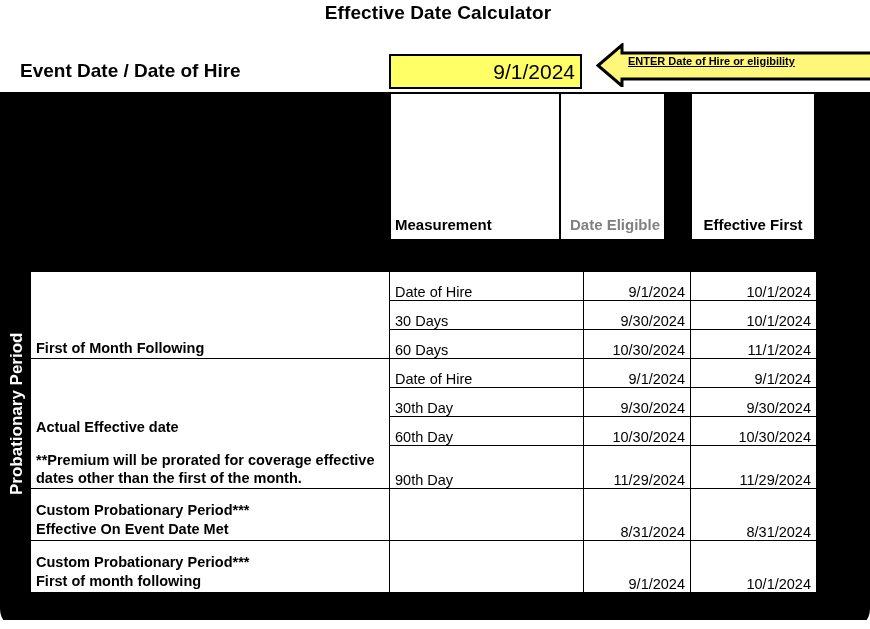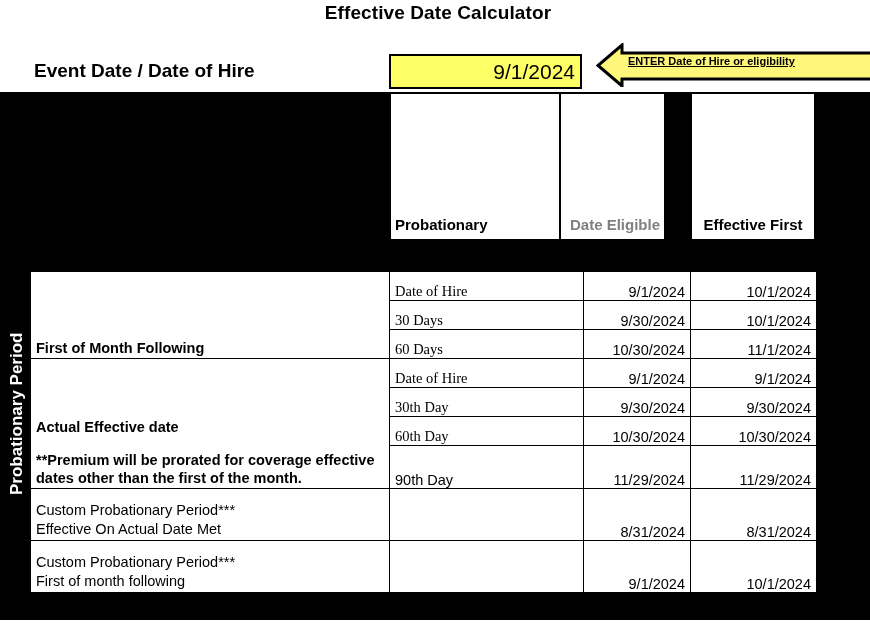--- a/index.html
+++ b/index.html
@@ -9,20 +9,21 @@
   }
   body {
     font-family: "Liberation Sans", sans-serif;
   }
   #page {
     position: relative;
     width: 870px;
     height: 629px;
     background: #ffffff;
     overflow: hidden;
+    border-radius: 20px;
   }
 
   
   .title {
     position: absolute;
     left: 0;
     top: 2px;
     width: 870px;
     text-align: center;
     font-size: 19px;
@@ -31,21 +32,21 @@
     letter-spacing: 0.1px;
   }
   .title-inner {
     display: inline-block;
     margin-left: 6px;
   }
 
   
   .event-label {
     position: absolute;
-    left: 34px;
+    left: 20px;
     top: 60px;
     font-size: 19px;
     font-weight: bold;
     color: #000000;
   }
   .event-input {
     position: absolute;
     left: 389px;
     top: 54px;
     width: 193px;
@@ -156,21 +157,21 @@
     vertical-align: top;
     font-size: 15px;
     font-weight: bold;
     padding-top: 4px;
     line-height: 1.28;
   }
   .cell-cat .note {
     display: block;
     margin-top: 14px;
   }
-  .cell-meas { vertical-align: middle; font-size: 15px; font-family: Liberation Serif, serif; }
+  .cell-meas { vertical-align: middle; font-size: 15px; }
   .cell-meas-b { vertical-align: bottom; padding-bottom: 2px; font-size: 15px; }
   .cell-elig {
     text-align: right;
     color: #8c8c8c;
     font-size: 15px;
     vertical-align: middle;
   }
   .cell-elig-b { vertical-align: bottom; padding-bottom: 3px; }
   .cell-eff {
     text-align: right;
@@ -180,21 +181,21 @@
     padding-right: 7px;
   }
   .cell-eff-b { vertical-align: bottom; padding-bottom: 3px; }
 
   .row-tall td { height: 43px; }
 
   
   .cell-custom {
     background: #F6BE8F;
     color: #BE0000;
-    font-weight: normal;
+    font-weight: bold;
     font-size: 14.5px;
     vertical-align: middle;
     line-height: 1.35;
     border: 2px solid #000000;
     padding: 2px 6px;
   }
   .cell-yellow {
     background: #FFFF00;
     border: 2px solid #000000;
   }
@@ -225,21 +226,21 @@
       <polygon points="26,2 26,10 277,10 277,36 26,36 26,43 2,22.5" fill="#FFF77A" stroke="#000000" stroke-width="3" stroke-linejoin="miter"></polygon>
     </svg>
     <div class="callout-text">ENTER Date of Hire or eligibility</div>
   </div>
 
   <div class="black-bg"></div>
 
   <div class="side-label">Probationary Period</div>
 
   <div class="hdr hdr-measurement">
-      <span>Probationary</span>
+      <span>Measurement</span>
     </div>
   <div class="hdr hdr-eligible">
       <span>Date Eligible</span>
     </div>
   <div class="hdr hdr-effective">
       <span>Effective First</span>
     </div>
 
   <table class="tbl">
     <colgroup>
@@ -288,21 +289,21 @@
       </tr>
       <tr class="row-tall">
         <td class="cell-meas-b">90th Day</td>
         <td class="cell-elig cell-elig-b">11/29/2024</td>
         <td class="cell-eff cell-eff-b">11/29/2024</td>
       </tr>
 
       <tr class="row-custom">
         <td class="cell-custom">
           <div>Custom Probationary Period***</div>
-          <div>Effective On Actual Date Met</div>
+          <div>Effective On Event Date Met</div>
         </td>
         <td class="cell-yellow"></td>
         <td class="cell-elig cell-elig-b">8/31/2024</td>
         <td class="cell-eff cell-eff-b">8/31/2024</td>
       </tr>
       <tr class="row-custom">
         <td class="cell-custom">
           <div>Custom Probationary Period***</div>
           <div>First of month following</div>
         </td>

